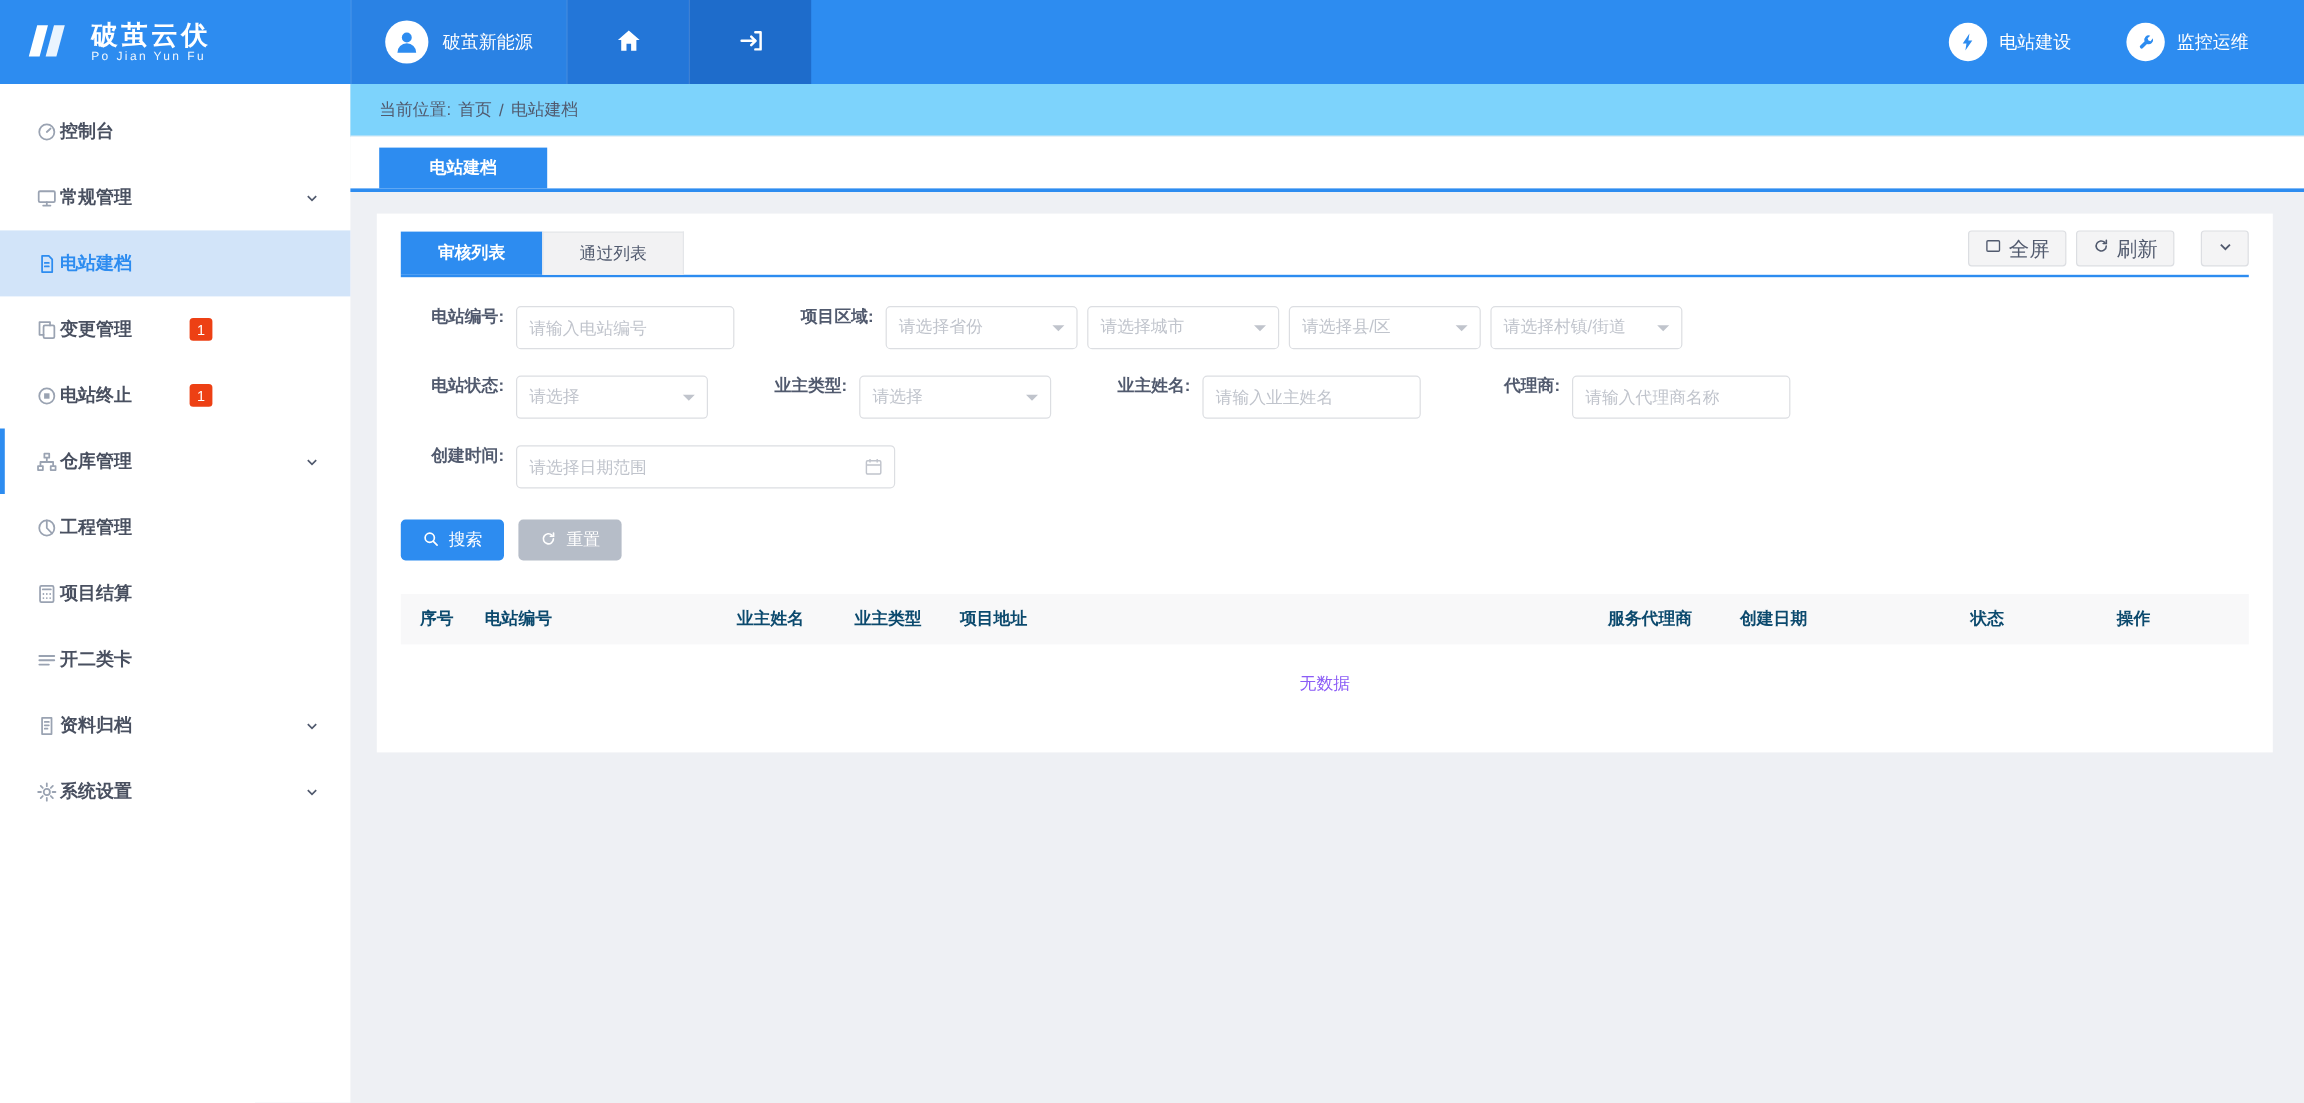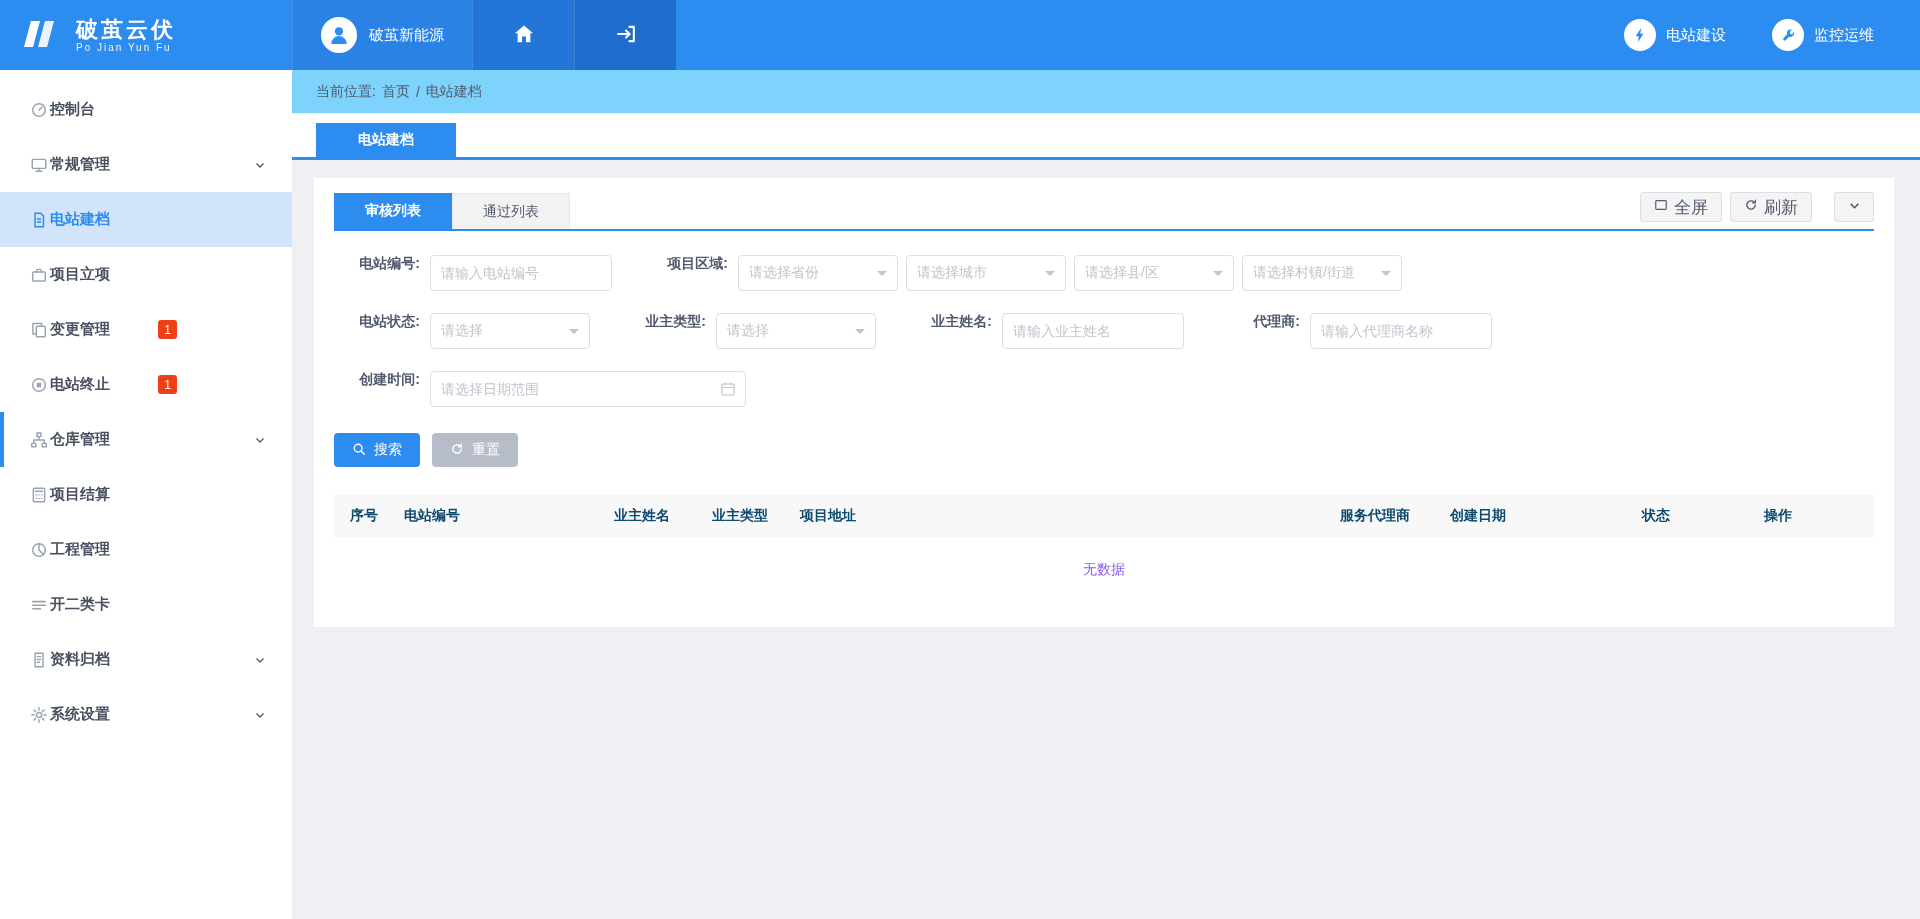--- a/index.html
+++ b/index.html
@@ -177,29 +177,20 @@
       <div class="side-item active">
         <span class="s-icon">
           <svg viewBox="0 0 16 16" width="18" height="18" fill="none" stroke="currentColor" stroke-width="1.3" stroke-linecap="round" stroke-linejoin="round">
               <path d="M4.5 2h5L12 4.5V14H4.5z"></path>
               <path d="M6.5 7.2h3M6.5 9.8h3"></path>
             </svg>
         </span>
         <span class="s-label">电站建档</span>
       </div>
 
-      <div class="side-item">
-        <span class="s-icon">
-          <svg viewBox="0 0 16 16" width="18" height="18" fill="none" stroke="currentColor" stroke-width="1.3" stroke-linecap="round" stroke-linejoin="round">
-              <rect x="2.4" y="5.4" width="11.2" height="8" rx="1"></rect>
-              <path d="M6 5.4V4.2a1.2 1.2 0 0 1 1.2-1.2h1.6A1.2 1.2 0 0 1 10 4.2v1.2"></path>
-            </svg>
-        </span>
-        <span class="s-label">项目立项</span>
-      </div>
 
       <div class="side-item">
         <span class="s-icon">
           <svg viewBox="0 0 16 16" width="18" height="18" fill="none" stroke="currentColor" stroke-width="1.3" stroke-linecap="round" stroke-linejoin="round">
               <rect x="5.6" y="4.6" width="8" height="9.4" rx="1"></rect>
               <path d="M10.4 4.6V2.2H2.6v9.4h3"></path>
             </svg>
         </span>
         <span class="s-label">变更管理</span>
         <span class="s-badge">1</span>
@@ -229,35 +220,35 @@
         <span class="s-chevron">
           <svg width="12" height="12" viewBox="0 0 12 12" fill="none" stroke="currentColor" stroke-width="1.4">
               <path d="M2.5 4.5L6 8l3.5-3.5"></path>
             </svg>
         </span>
       </div>
 
       <div class="side-item">
         <span class="s-icon">
           <svg viewBox="0 0 16 16" width="18" height="18" fill="none" stroke="currentColor" stroke-width="1.3" stroke-linecap="round">
+              <circle cx="8" cy="8" r="5.6"></circle>
+              <path d="M8 2.4V8l3.9 3.9"></path>
+            </svg>
+        </span>
+        <span class="s-label">工程管理</span>
+      </div>
+
+      <div class="side-item">
+        <span class="s-icon">
+          <svg viewBox="0 0 16 16" width="18" height="18" fill="none" stroke="currentColor" stroke-width="1.3" stroke-linecap="round">
               <rect x="3" y="2" width="10" height="12" rx="1"></rect>
               <path d="M5 4.6h6M5.5 8h.01M8 8h.01M10.5 8h.01M5.5 11h.01M8 11h.01M10.5 11h.01"></path>
             </svg>
         </span>
         <span class="s-label">项目结算</span>
-      </div>
-
-      <div class="side-item">
-        <span class="s-icon">
-          <svg viewBox="0 0 16 16" width="18" height="18" fill="none" stroke="currentColor" stroke-width="1.3" stroke-linecap="round">
-              <circle cx="8" cy="8" r="5.6"></circle>
-              <path d="M8 2.4V8l3.9 3.9"></path>
-            </svg>
-        </span>
-        <span class="s-label">工程管理</span>
       </div>
 
       <div class="side-item">
         <span class="s-icon">
           <svg viewBox="0 0 16 16" width="18" height="18" fill="none" stroke="currentColor" stroke-width="1.4" stroke-linecap="round">
               <path d="M2.5 5h11M2.5 8.2h11M2.5 11.4h7"></path>
             </svg>
         </span>
         <span class="s-label">开二类卡</span>
       </div>

